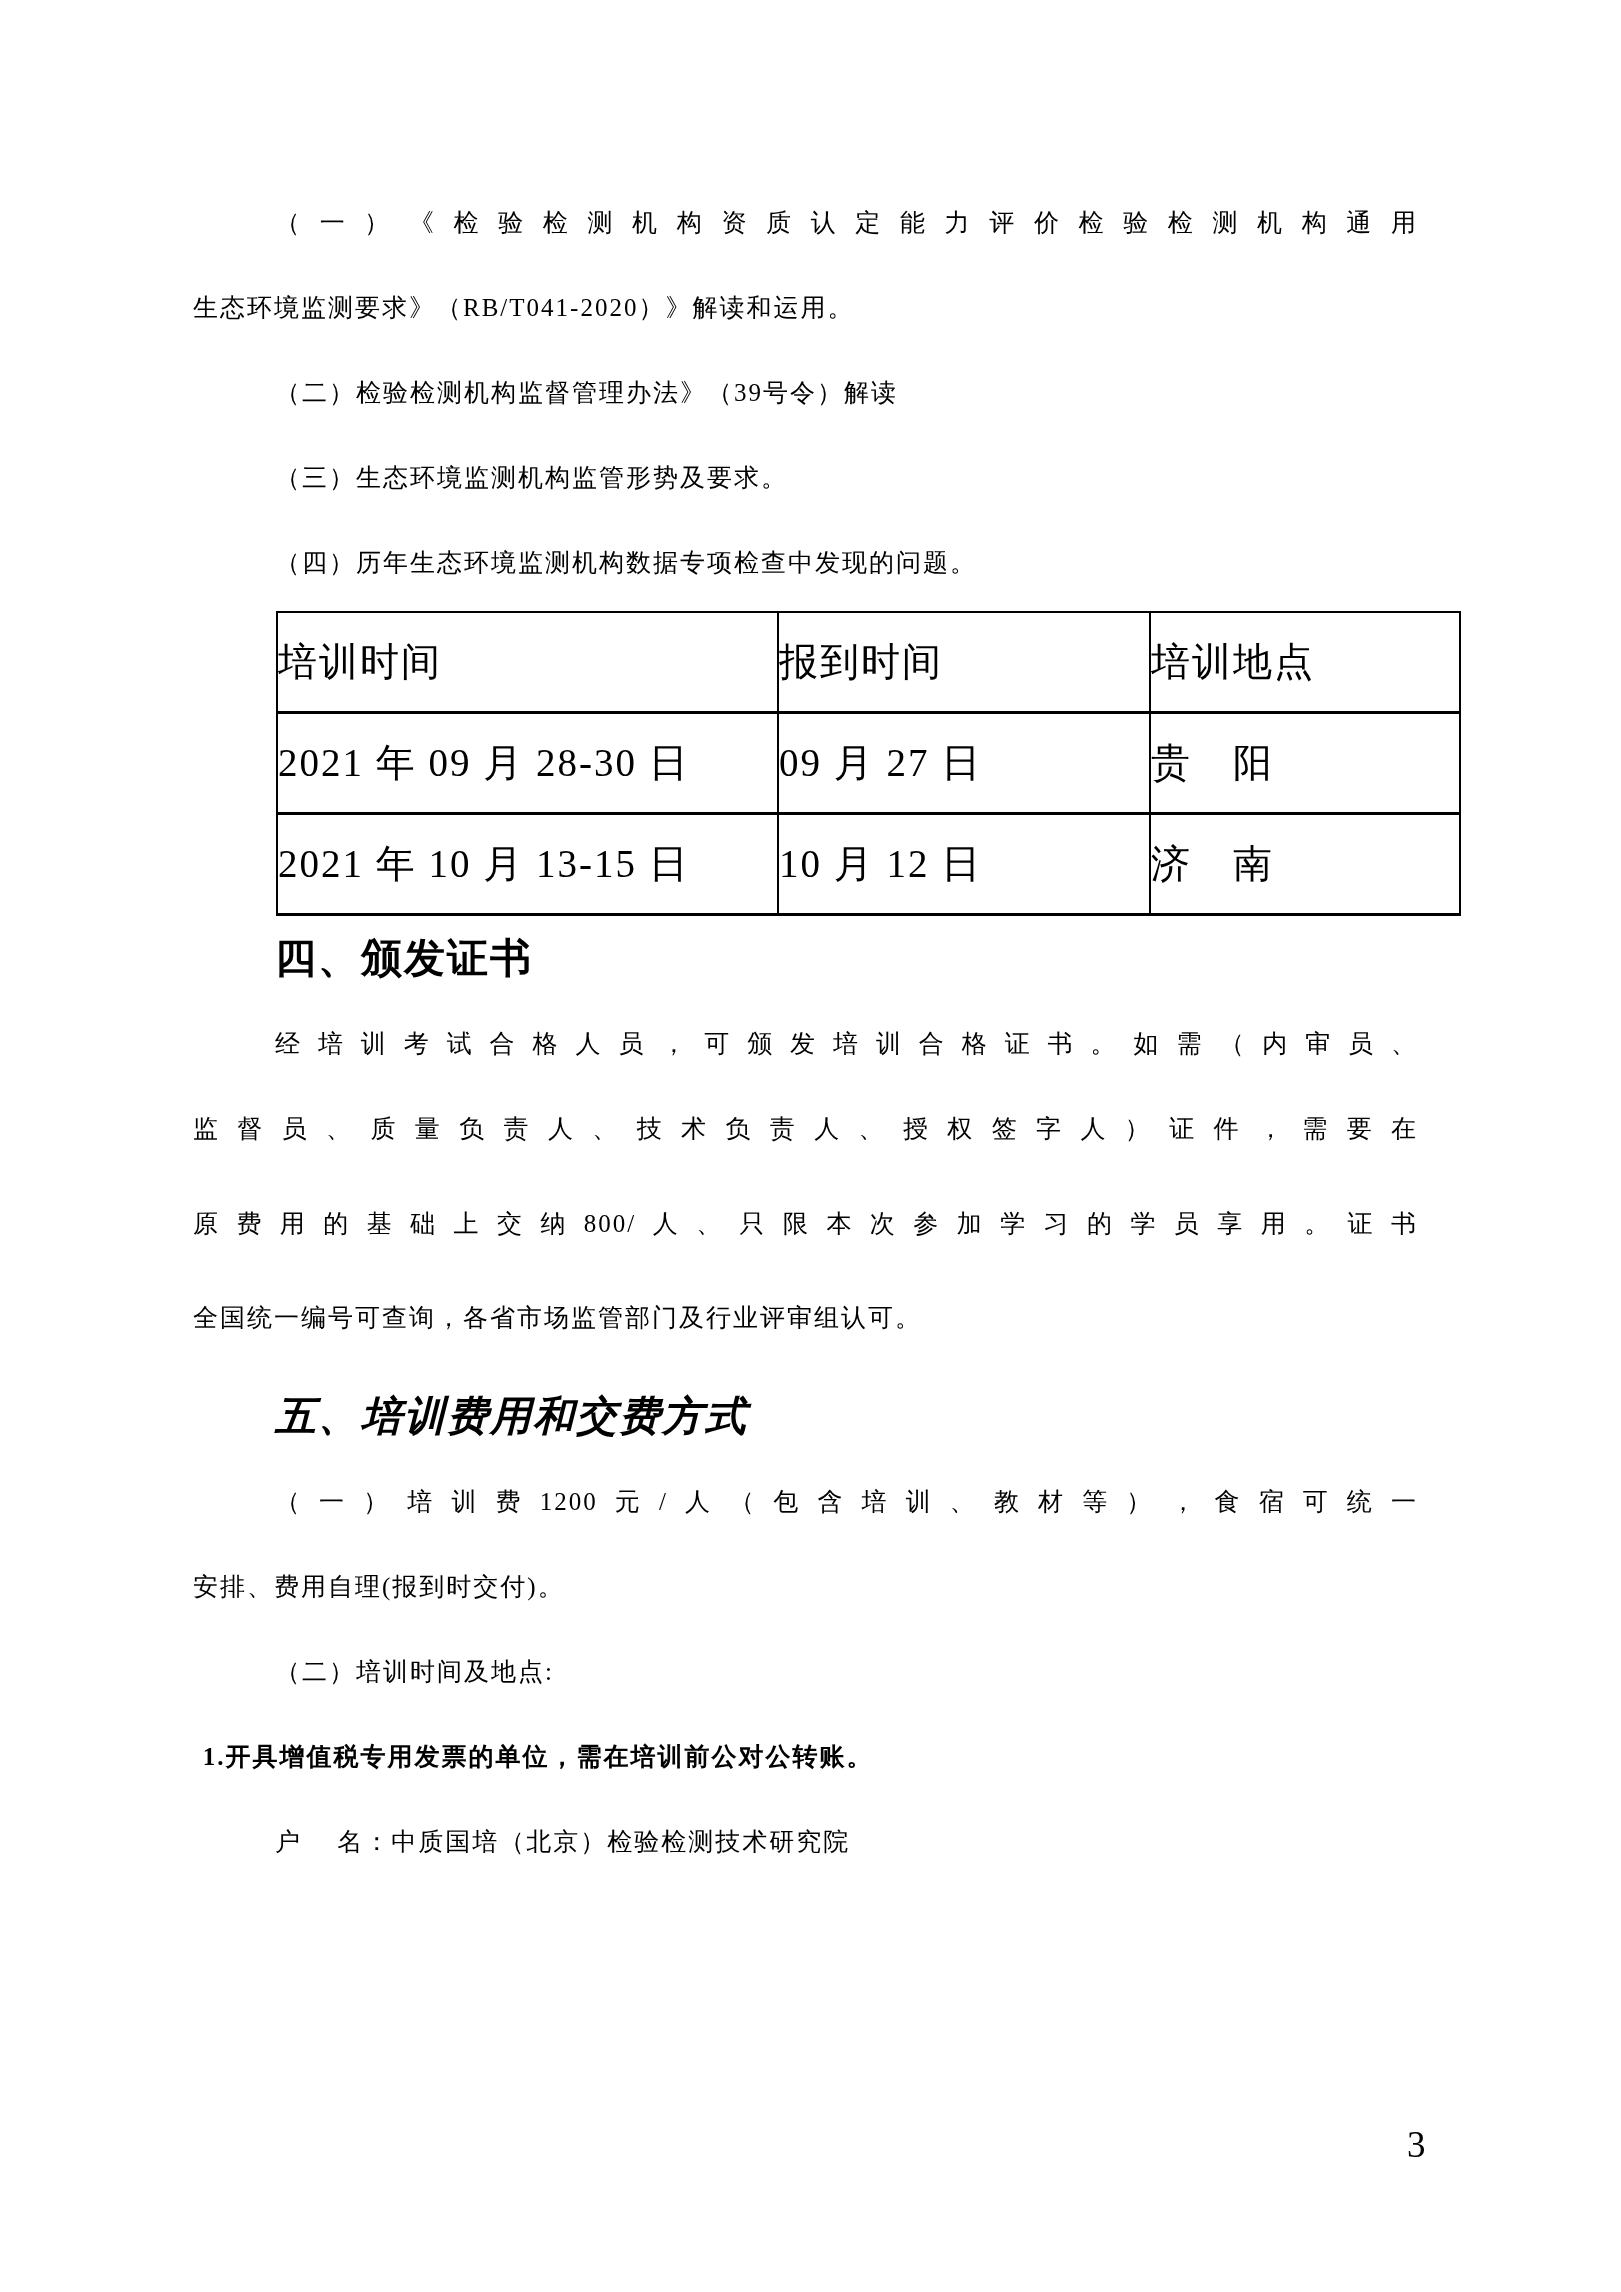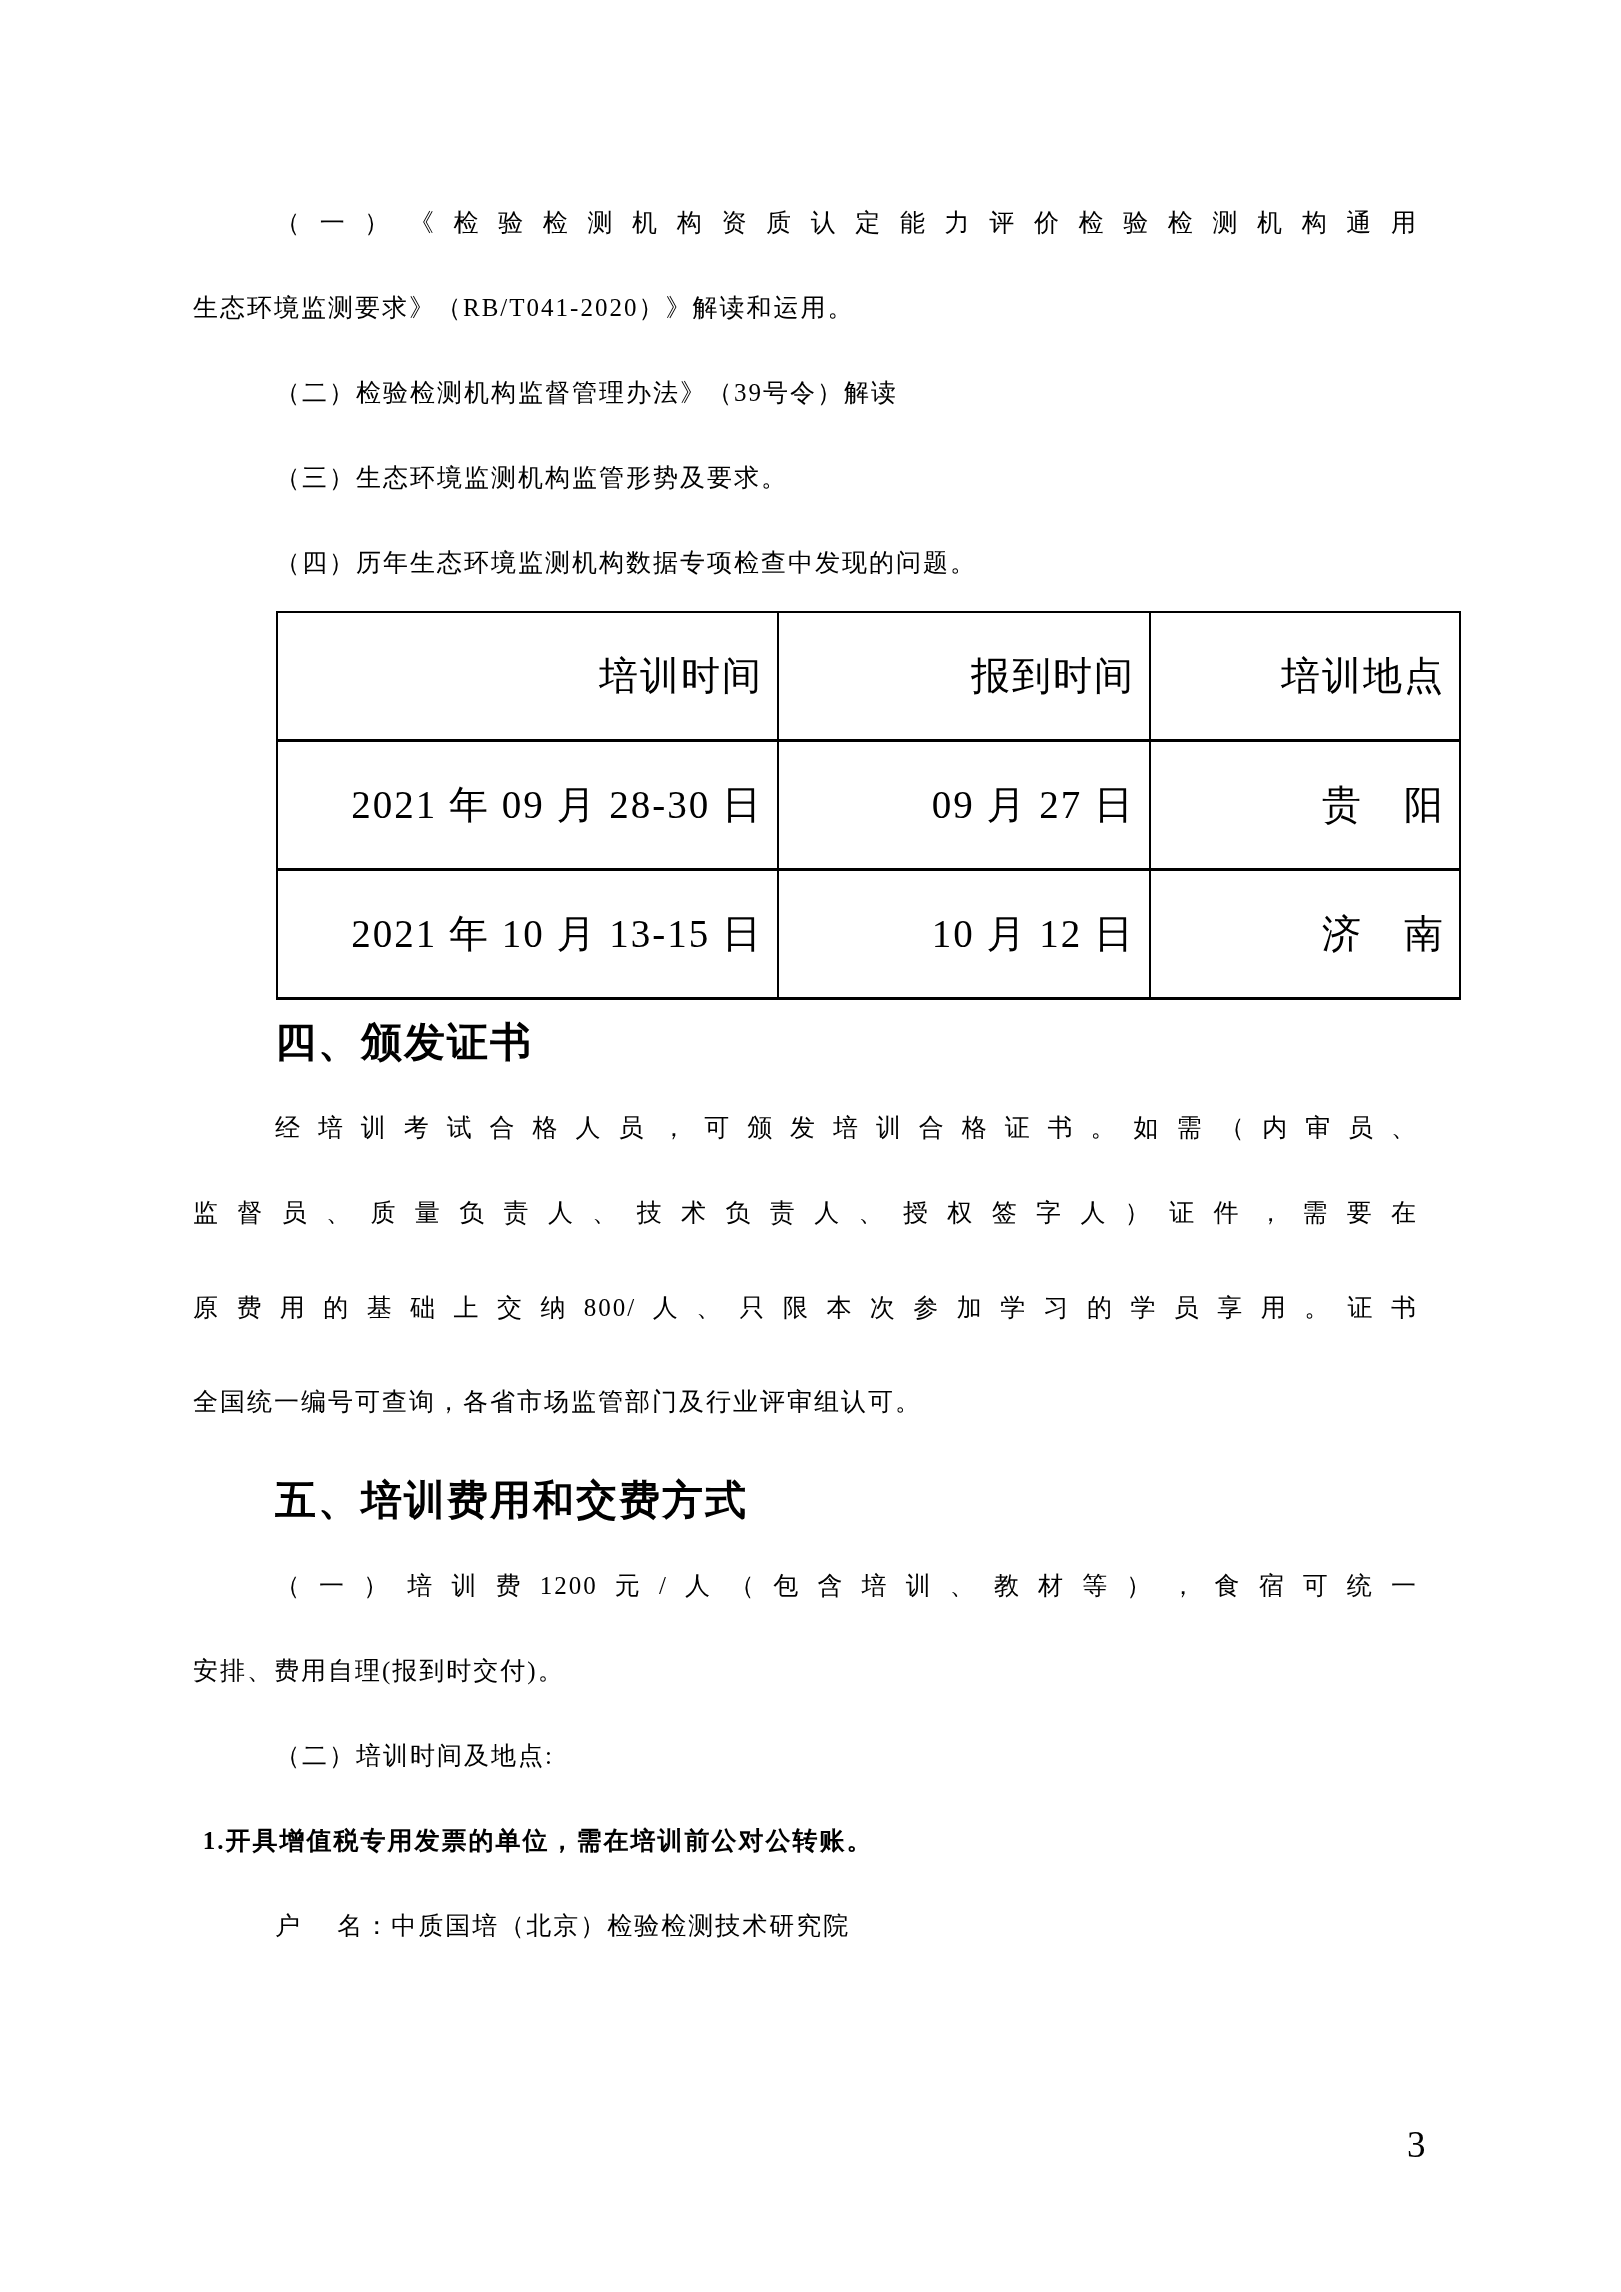--- a/index.html
+++ b/index.html
@@ -26,36 +26,36 @@
   .j { text-align:justify; text-align-last:justify; }
   .indent { text-indent:82px; }
   .indent-sm { text-indent:9.8px;font-weight:bold; }
   .heading {
     font-family:"Liberation Sans","DejaVu Sans",sans-serif;
     font-weight:bold;
     font-size:41px;
     letter-spacing:2px;
   }
   .mt10 { margin-top:9.8px; }
-  .mt14 { margin-top:13.7px; }
+  .mt14 { margin-top:13.7px;font-style:italic; }
   table.tbl {
     border-collapse:collapse;
     table-layout:fixed;
     width:1183px;
     margin:5.9px 0 0 83px;
   }
   table.tbl td {
     border:2px solid #000;
     border-bottom:3.9px solid #000;
     height:98px;
-    text-align:right;
+    text-align:left;
     vertical-align:middle;
     font-size:39px;
     letter-spacing:2px;
-    padding:14px;
+    padding:0;
   }
   .pagenum {
     position:absolute;
     left:1407px; top:2123px;
     font-size:37px;
   }
 </style>
 </head>
 <body>
 

